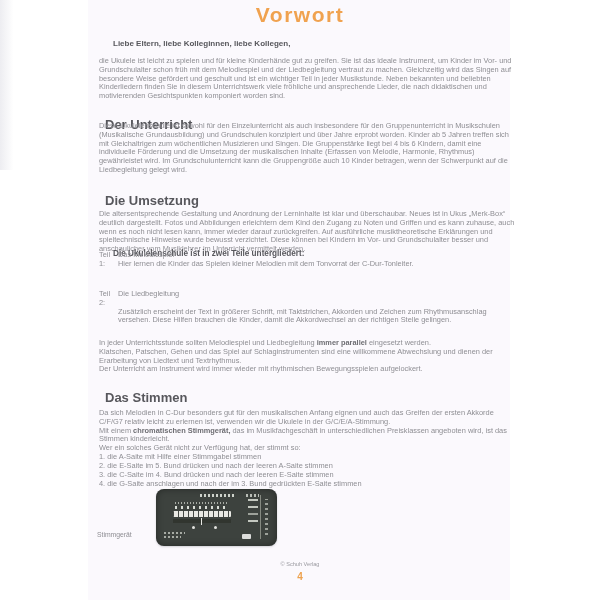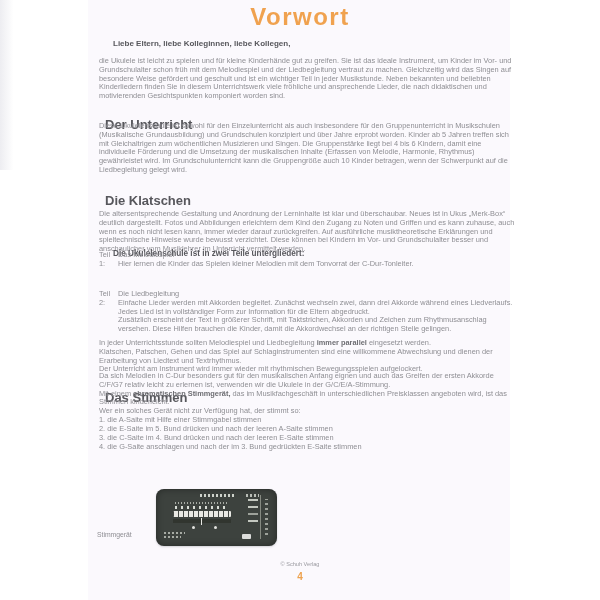--- a/index.html
+++ b/index.html
@@ -17,21 +17,21 @@
     background:#fbf9fd; pointer-events:none;
   }
   .corner-shade {
     position:absolute; left:0; top:0; width:16px; height:170px;
     background:linear-gradient(90deg, #ededf1 0%, rgba(255,255,255,0) 85%);
     pointer-events:none;
   }
 
   .title {
     position:absolute; top:3px; left:0; width:600px; margin:0;
-    text-align:center; font-size:24px; font-weight:bold;
+    text-align:center; font-size:21px; font-weight:bold;
     letter-spacing:1.5px; color:#f0a24f;
   }
 
   .col { position:absolute; left:97px; width:420px;margin-left:16px; }
 
   .salutation { top:39px; font-size:8px; font-weight:bold; color:#57575c; }
 
   .body-text {
     font-size:7.4px; line-height:1.19; color:#8e8e93;
     text-align:left; margin:2px;
@@ -50,21 +50,21 @@
 
   .teil-row { display:flex; }
   .teil-row .lbl { flex:0 0 19px; }
   .teil1 { top:249px; }
   .teil2 { top:288px; }
 
   .parallel { top:337px; }
   .parallel .bold-inline, .stimmen .bold-inline { font-weight:bold; color:#6e6e73; }
 
   .h-stimmen { top:382px; }
-  .stimmen   { top:370px; }
+  .stimmen   { top:407px; }
 
   
   .tuner {
     position:absolute; left:156px; top:489px; width:121px; height:57px;
     background:#3d423e; border-radius:8px;
     box-shadow: inset 0 0 7px rgba(0,0,0,.38), 0 1px 2px rgba(90,90,100,.25);
   }
   .tuner div { position:absolute; }
   .t-brand    { left:44px; top:5px;  width:34px; height:3px;
                 background:repeating-linear-gradient(90deg,#cdd1ca 0 2px, rgba(0,0,0,0) 2px 4px); }
@@ -118,38 +118,38 @@
 
   <h1 class="title">Vorwort</h1>
 
   <div class="col salutation">Liebe Eltern, liebe Kolleginnen, liebe Kollegen,</div>
 
   <p class="col body-text intro">die Ukulele ist leicht zu spielen und für kleine Kinderhände gut zu greifen. Sie ist das ideale Instrument, um Kinder im Vor- und Grundschulalter schon früh mit dem Melodiespiel und der Liedbegleitung vertraut zu machen. Gleichzeitig wird das Singen auf besondere Weise gefördert und geschult und ist ein wichtiger Teil in jeder Musikstunde. Neben bekannten und beliebten Kinderliedern finden Sie in diesem Unterrichtswerk viele fröhliche und ansprechende Lieder, die nach didaktischen und motivierenden Gesichtspunkten komponiert worden sind.</p>
 
   <h2 class="h-sec h-unterricht">Der Unterricht</h2>
   <p class="col body-text b-unterricht">Diese Ukulelenschule ist sowohl für den Einzelunterricht als auch insbesondere für den Gruppenunterricht in Musikschulen (Musikalische Grundausbildung) und Grundschulen konzipiert und über Jahre erprobt worden. Kinder ab 5 Jahren treffen sich mit Gleichaltrigen zum wöchentlichen Musizieren und Singen. Die Gruppenstärke liegt bei 4 bis 6 Kindern, damit eine individuelle Förderung und die Umsetzung der musikalischen Inhalte (Erfassen von Melodie, Harmonie, Rhythmus) gewährleistet wird. Im Grundschulunterricht kann die Gruppengröße auch 10 Kinder betragen, wenn der Schwerpunkt auf die Liedbegleitung gelegt wird.</p>
 
-  <h2 class="h-sec h-gestaltung">Die Klatschen</h2>
+  <h2 class="h-sec h-gestaltung">Die Umsetzung</h2>
   <p class="col body-text b-gestaltung">Die altersentsprechende Gestaltung und Anordnung der Lerninhalte ist klar und überschaubar. Neues ist in Ukus „Merk-Box“ deutlich dargestellt. Fotos und Abbildungen erleichtern dem Kind den Zugang zu Noten und Griffen und es kann zuhause, auch wenn es noch nicht lesen kann, immer wieder darauf zurückgreifen. Auf ausführliche musiktheoretische Erklärungen und spieltechnische Hinweise wurde bewusst verzichtet. Diese können bei Kindern im Vor- und Grundschulalter besser und anschaulicher vom Musiklehrer im Unterricht vermittelt werden.</p>
 
   <div class="col parts-heading">Die Ukulelenschule ist in zwei Teile untergliedert:</div>
 
   <div class="col body-text teil-row teil1">
     <span class="lbl">Teil 1:</span>
     <span>
       <span>Das Melodiespiel</span><br>
       <span>Hier lernen die Kinder das Spielen kleiner Melodien mit dem Tonvorrat der C-Dur-Tonleiter.</span>
     </span>
   </div>
 
   <div class="col body-text teil-row teil2">
     <span class="lbl">Teil 2:</span>
     <span>
       <span>Die Liedbegleitung</span><br>
-      <span>Einfache Lieder werden mit Akkorden begleitet. Zunächst wechseln zwei, dann drei Akkorde während eines Liedverlaufs. Jedes Lied ist in vollständiger Form zur Information für die Eltern abgedruckt.</span><br>
+      <br>
       <span>Zusätzlich erscheint der Text in größerer Schrift, mit Taktstrichen, Akkorden und Zeichen zum Rhythmusanschlag versehen. Diese Hilfen brauchen die Kinder, damit die Akkordwechsel an der richtigen Stelle gelingen.</span>
     </span>
   </div>
 
   <div class="col body-text parallel">
     <div><span>In jeder Unterrichtsstunde sollten Melodiespiel und Liedbegleitung </span><span class="bold-inline">immer parallel</span><span> eingesetzt werden.</span></div>
     <div>Klatschen, Patschen, Gehen und das Spiel auf Schlaginstrumenten sind eine willkommene Abwechslung und dienen der Erarbeitung von Liedtext und Textrhythmus.</div>
     <div>Der Unterricht am Instrument wird immer wieder mit rhythmischen Bewegungsspielen aufgelockert.</div>
   </div>
 

